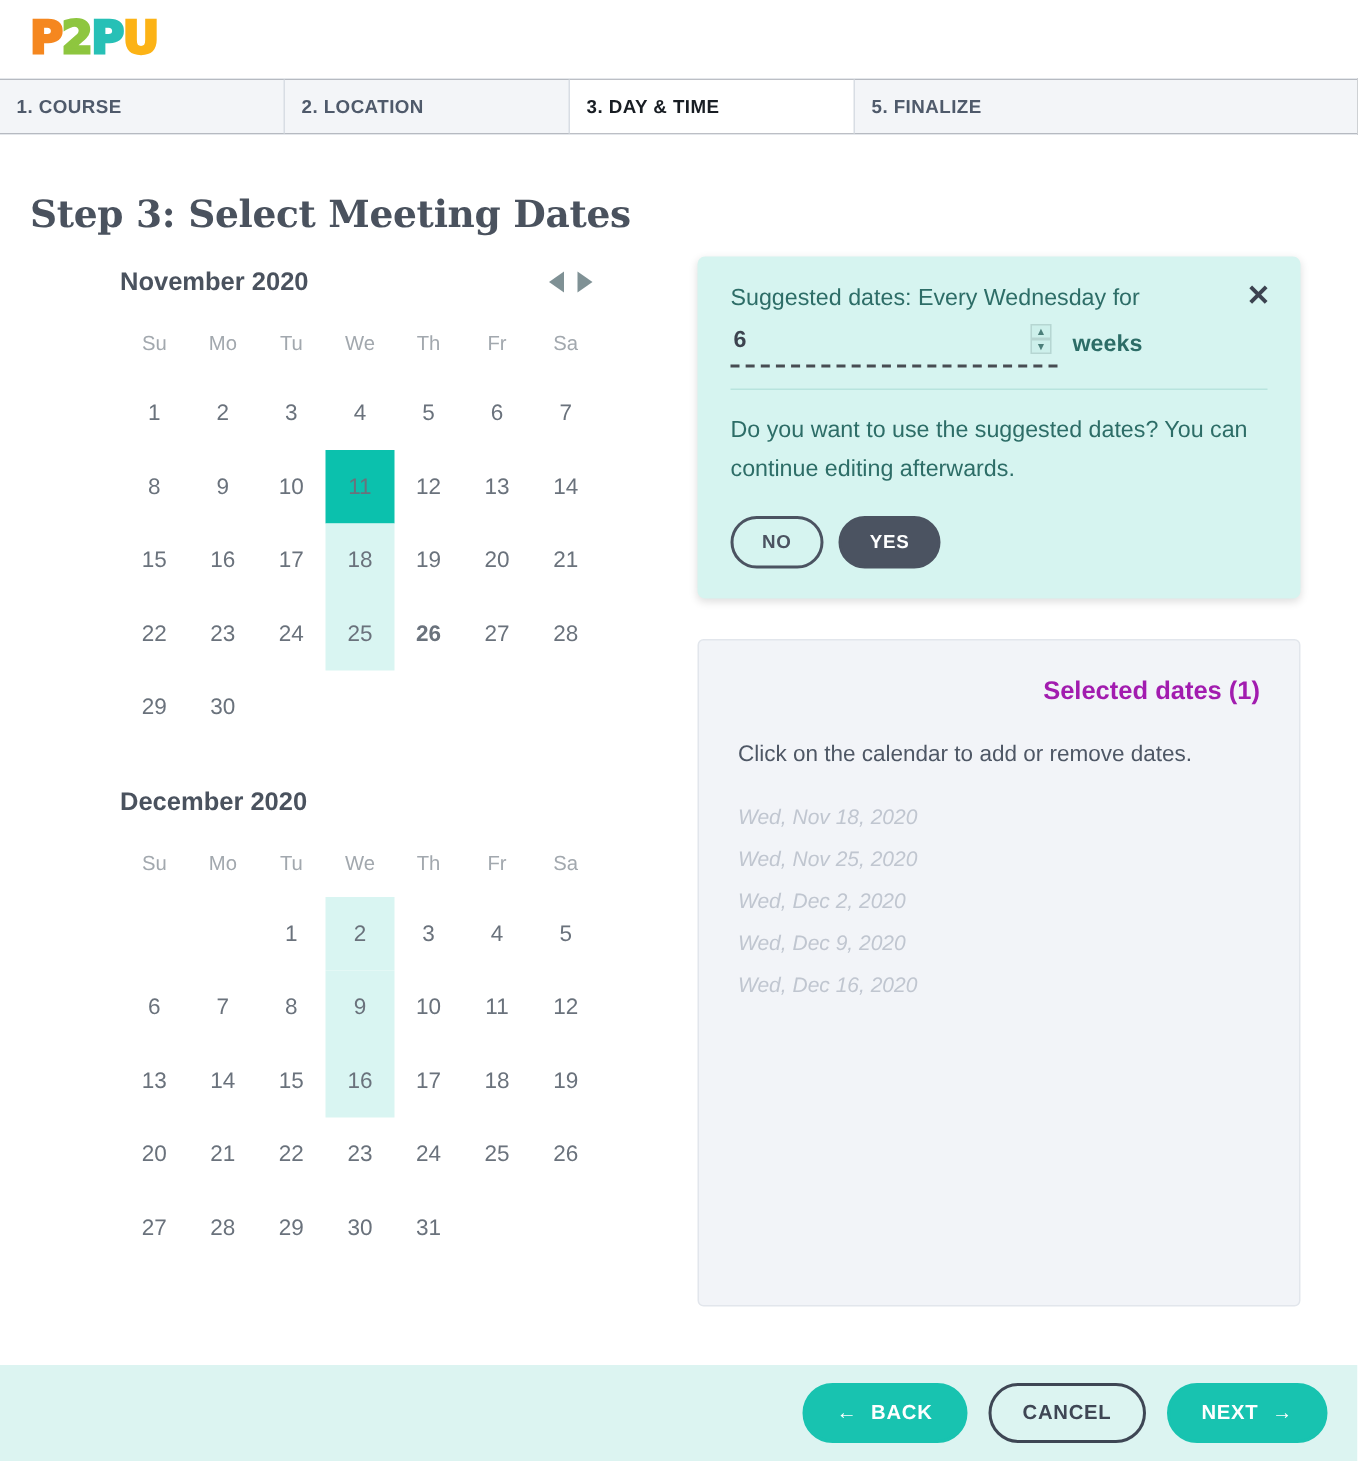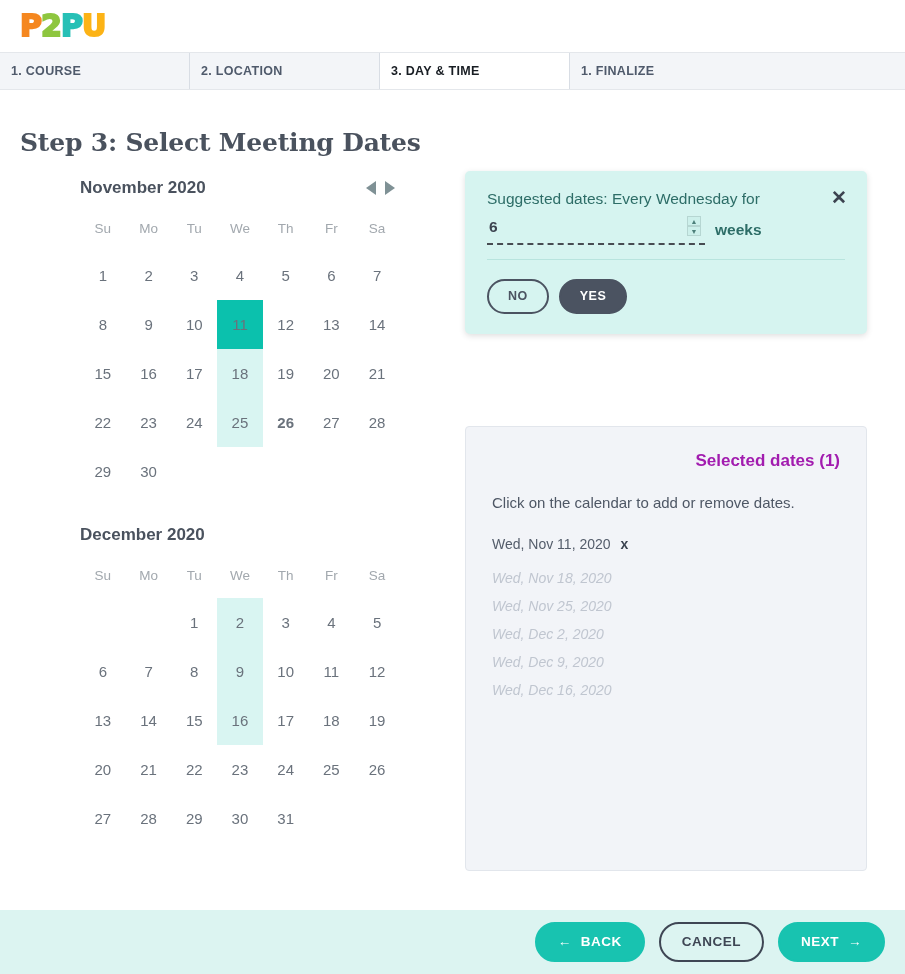--- a/index.html
+++ b/index.html
@@ -349,21 +349,21 @@
     <span class="l2">2</span>
     <span class="l3">P</span>
     <span class="l4">U</span>
   </div>
 </div>
 
 <div class="tabs">
   <div class="tab">1. COURSE</div>
   <div class="tab">2. LOCATION</div>
   <div class="tab active">3. DAY &amp; TIME</div>
-  <div class="tab last">1. FINALIZE</div>
+  <div class="tab last">5. FINALIZE</div>
 </div>
 
 <div class="page-title">Step 3: Select Meeting Dates</div>
 
 <div class="main">
 
   <div class="left-col">
 
     <div class="cal">
       <div class="cal-head">
@@ -512,31 +512,31 @@
         <div class="weeks-input-wrap">
           <input class="weeks-input" type="text" value="6" style="">
           <div class="spinner">
             <div class="spin-btn">▲</div>
             <div class="spin-btn">▼</div>
           </div>
         </div>
         <div class="weeks-label">weeks</div>
       </div>
       <hr class="popup-divider">
+      <div class="popup-question">Do you want to use the suggested dates? You can continue editing afterwards.</div>
       <div class="popup-actions">
         <div class="btn-pill btn-no">NO</div>
         <div class="btn-pill btn-yes">YES</div>
       </div>
     </div>
 
     <div class="selected-panel">
       <div class="selected-title">Selected dates (1)</div>
       <div class="selected-hint">Click on the calendar to add or remove dates.</div>
       <div id="dates-list">
-          <div class="date-row"><span>Wed, Nov 11, 2020</span><span class="rm">x</span></div>
           <div class="date-row ghost"><span>Wed, Nov 18, 2020</span></div>
           <div class="date-row ghost"><span>Wed, Nov 25, 2020</span></div>
           <div class="date-row ghost"><span>Wed, Dec 2, 2020</span></div>
           <div class="date-row ghost"><span>Wed, Dec 9, 2020</span></div>
           <div class="date-row ghost"><span>Wed, Dec 16, 2020</span></div>
         </div>
     </div>
 
   </div>
 </div>

